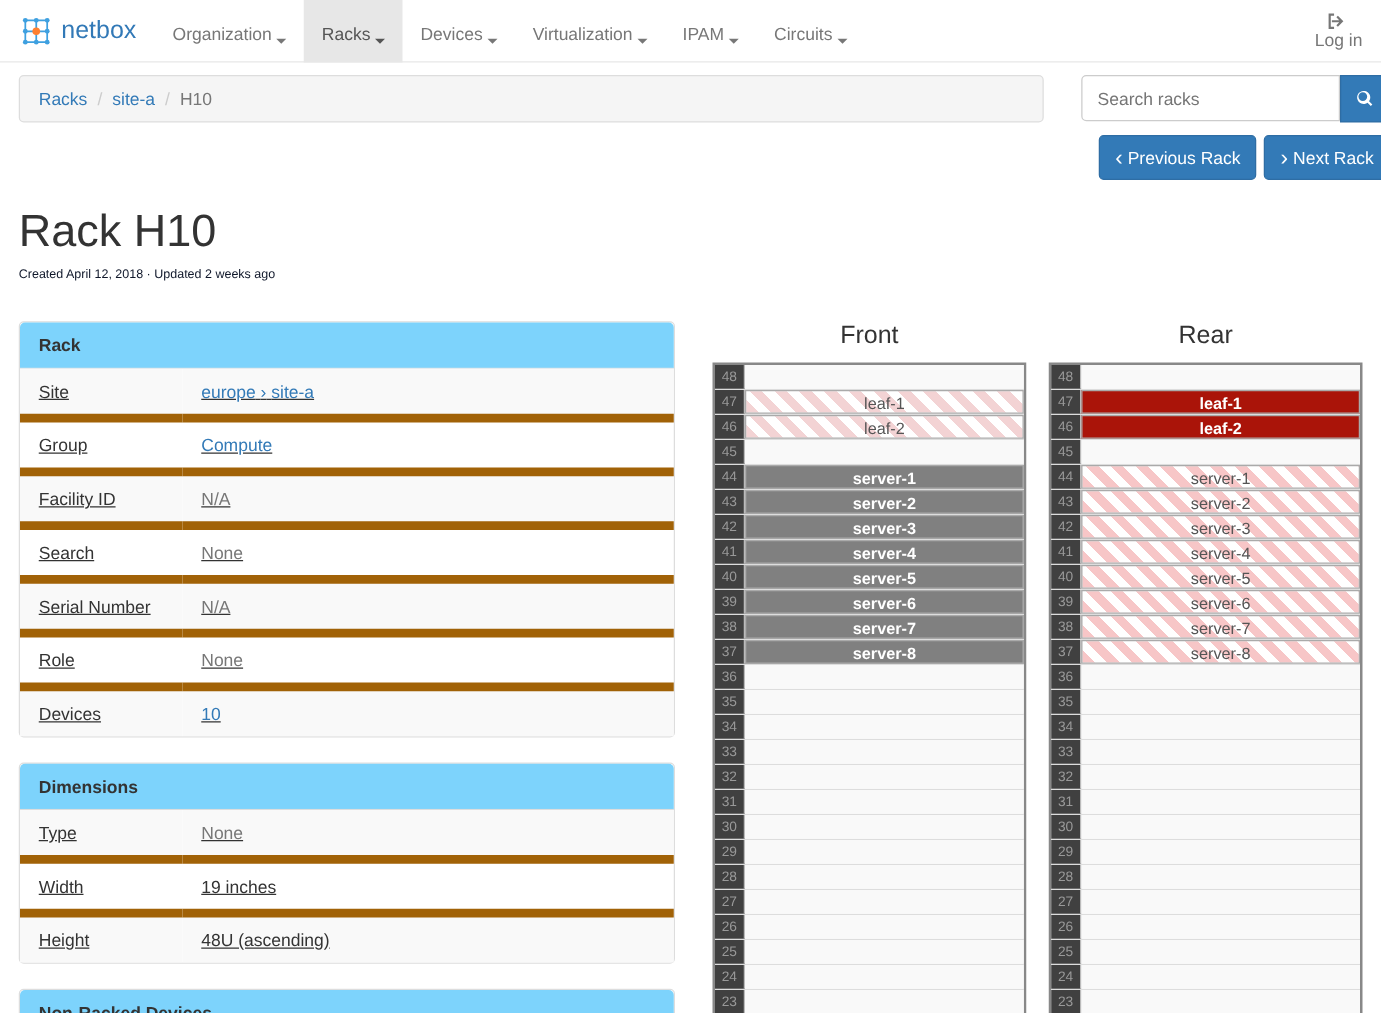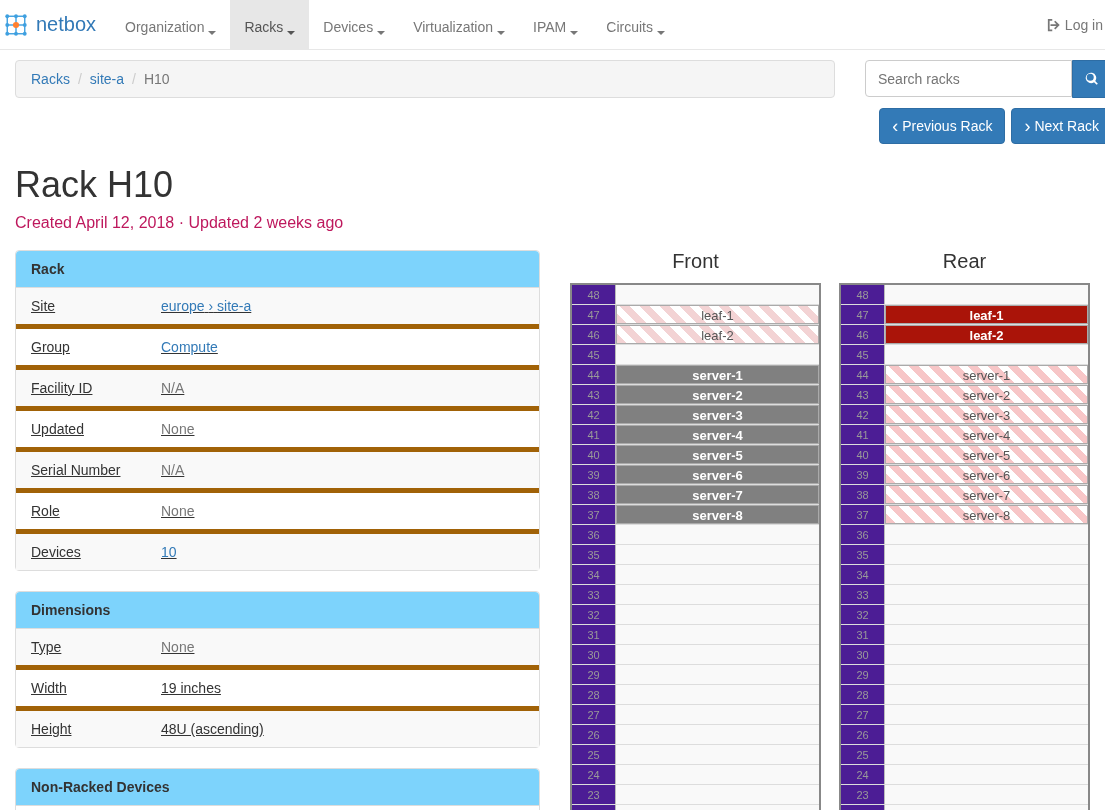--- a/index.html
+++ b/index.html
@@ -1,66 +1,66 @@
 <!DOCTYPE html>
 <html><head>
 <meta charset="utf-8">
 <style>
 * { box-sizing: border-box; margin: 0; padding: 0; }
 body { font-family: -apple-system, BlinkMacSystemFont, "Segoe UI", Helvetica, Arial, sans-serif; font-size: 14px; color: #333; background: #fff; }
 a { color: #337ab7; text-decoration: none; cursor: pointer; }
 
-.navbar { background: #fff; border-bottom: 1px solid #e7e7e7; height: 50px; display: flex; align-items: center; padding: 0 2px; }
+.navbar { background: #fff; border-bottom: 1px solid #e7e7e7; height: 50px; display: flex; align-items: center; padding: 0 15px; }
 .navbar-brand { display: flex; align-items: center; padding-right: 15px; }
 .navbar-brand svg { width: 28px; height: 28px; }
 .navbar-brand-text { color: #3279b7; font-size: 20px; font-weight: 500; margin-left: 6px; }
 .nav-item { padding: 15px 14px; color: #777; cursor: pointer; display: flex; align-items: flex-end; height: 50px; }
 .nav-item.active { background: #e7e7e7; color: #555; }
 .caret { display: inline-block; width: 0; height: 0; margin-left: 4px; border-left: 4px solid transparent; border-right: 4px solid transparent; border-top: 4px solid currentColor; }
-.navbar-right { margin-left: auto; color: #777; cursor: pointer; display: flex; align-items: center; }
+.navbar-right { margin-left: auto; color: #777; cursor: pointer; display: flex; align-items: center; flex-direction: column; }
 
 .container { padding: 10px 15px; }
 .row { display: flex; gap: 30px; }
 .col-left { flex: 0 0 820px; }
 .col-right { flex: 1; }
 
 .breadcrumb { background: #f5f5f5; border: 1px solid #ddd; border-radius: 4px; padding: 10px 15px; display: flex; align-items: center; font-size: 14px; }
 .breadcrumb-sep { color: #ccc; margin: 0 8px; }
 .breadcrumb-active { color: #777; }
 
 .search-group { display: flex; }
 .search-input { flex: 1; border: 1px solid #ccc; border-radius: 4px 0 0 4px; padding: 8px 12px; font-size: 14px; height: 37px; }
 .search-btn { background: #337ab7; border: 1px solid #2e6da4; color: #fff; border-radius: 0 4px 4px 0; width: 40px; height: 38px; cursor: pointer; display: flex; align-items: center; justify-content: center; }
 
 .btn-row { display: flex; gap: 6px; margin-top: 10px; justify-content: flex-end; }
 .btn { background: #337ab7; color: #fff; border: 1px solid #2e6da4; border-radius: 4px; padding: 8px 12px; cursor: pointer; font-size: 14px; display: flex; align-items: center; }
 .chevron-left::before { content: "‹"; font-size: 18px; margin-right: 4px; line-height: 1; }
 .chevron-right::before { content: "›"; font-size: 18px; margin-right: 4px; line-height: 1; }
 
 h1 { font-size: 36px; font-weight: 500; margin: 20px 0 8px; }
-.meta { color: #be185d; font-size: 16px; margin-bottom: 18px; }
+.meta { color: #0f172a; font-size: 10px; margin-bottom: 32px; }
 
 .panel { border: 1px solid #ddd; border-radius: 4px; margin-bottom: 20px; }
 .panel-heading { background: #7dd3fc; border-bottom: 1px solid #ddd; padding: 10px 15px; font-weight: bold; border-radius: 4px 4px 0 0; }
 .panel-body { padding: 15px; color: #555; }
 .table { width: 100%; border-collapse: collapse; text-decoration: underline; }
-.table tr { border-top: 5px solid #a16207; }
+.table tr { border-top: 7px solid #a16207; }
 .table tr:first-child { border-top: none; }
 .table tr:nth-child(odd) { background: #f9f9f9; }
 .table td { padding: 10px 15px; vertical-align: middle; }
 .table td:first-child { width: 130px; }
 .muted { color: #777; }
 
 .col-main { flex: 0 0 525px; max-width: 545px; }
 .col-rack { flex: 1; display: flex; gap: 18px; padding-top: 0; }
 .rack-col { flex: 1; }
 .rack-title { text-align: center; font-size: 20px; margin-bottom: 10px; }
 .rack-frame { border: 2px solid #888; }
 .u-row { display: flex; height: 20px; border-bottom: 1px solid #ddd; }
-.u-num { width: 44px; background: #4c1d95; color: #999; font-size: 11px; text-align: center; line-height: 20px; border-right: 1px solid #bbb; }
+.u-num { width: 24px; background: #404040; color: #999; font-size: 11px; text-align: center; line-height: 20px; border-right: 1px solid #bbb; }
 .u-slot { flex: 1; background: #f9f9f9; }
 .u-dev { flex: 1; text-align: center; font-size: 13px; line-height: 19px; cursor: pointer; border: 1px solid #aaa; }
 .dev-gray { background: #808080; color: #fff; font-weight: bold; }
 .dev-red { background: #aa1409; color: #fff; font-weight: bold; }
 .dev-stripe { background: repeating-linear-gradient(45deg, #f7c6c7, #f7c6c7 7px, #fff 7px, #fff 14px); color: #555; }
 .dev-stripe-light { background: repeating-linear-gradient(45deg, #f3d3d4, #f3d3d4 7px, #fff 7px, #fff 14px); color: #555; }
 
 .content-row { display: flex; gap: 30px; }
 </style>
 </head>
@@ -173,21 +173,21 @@
               </tr>
           <tr>
                 <td>Group</td>
                 <td><a>Compute</a></td>
               </tr>
           <tr>
                 <td>Facility ID</td>
                 <td class="muted">N/A</td>
               </tr>
           <tr>
-                <td>Updated</td>
+                <td>Search</td>
                 <td class="muted">None</td>
               </tr>
           <tr>
                 <td>Serial Number</td>
                 <td class="muted">N/A</td>
               </tr>
           <tr>
                 <td>Role</td>
                 <td class="muted">None</td>
               </tr>

